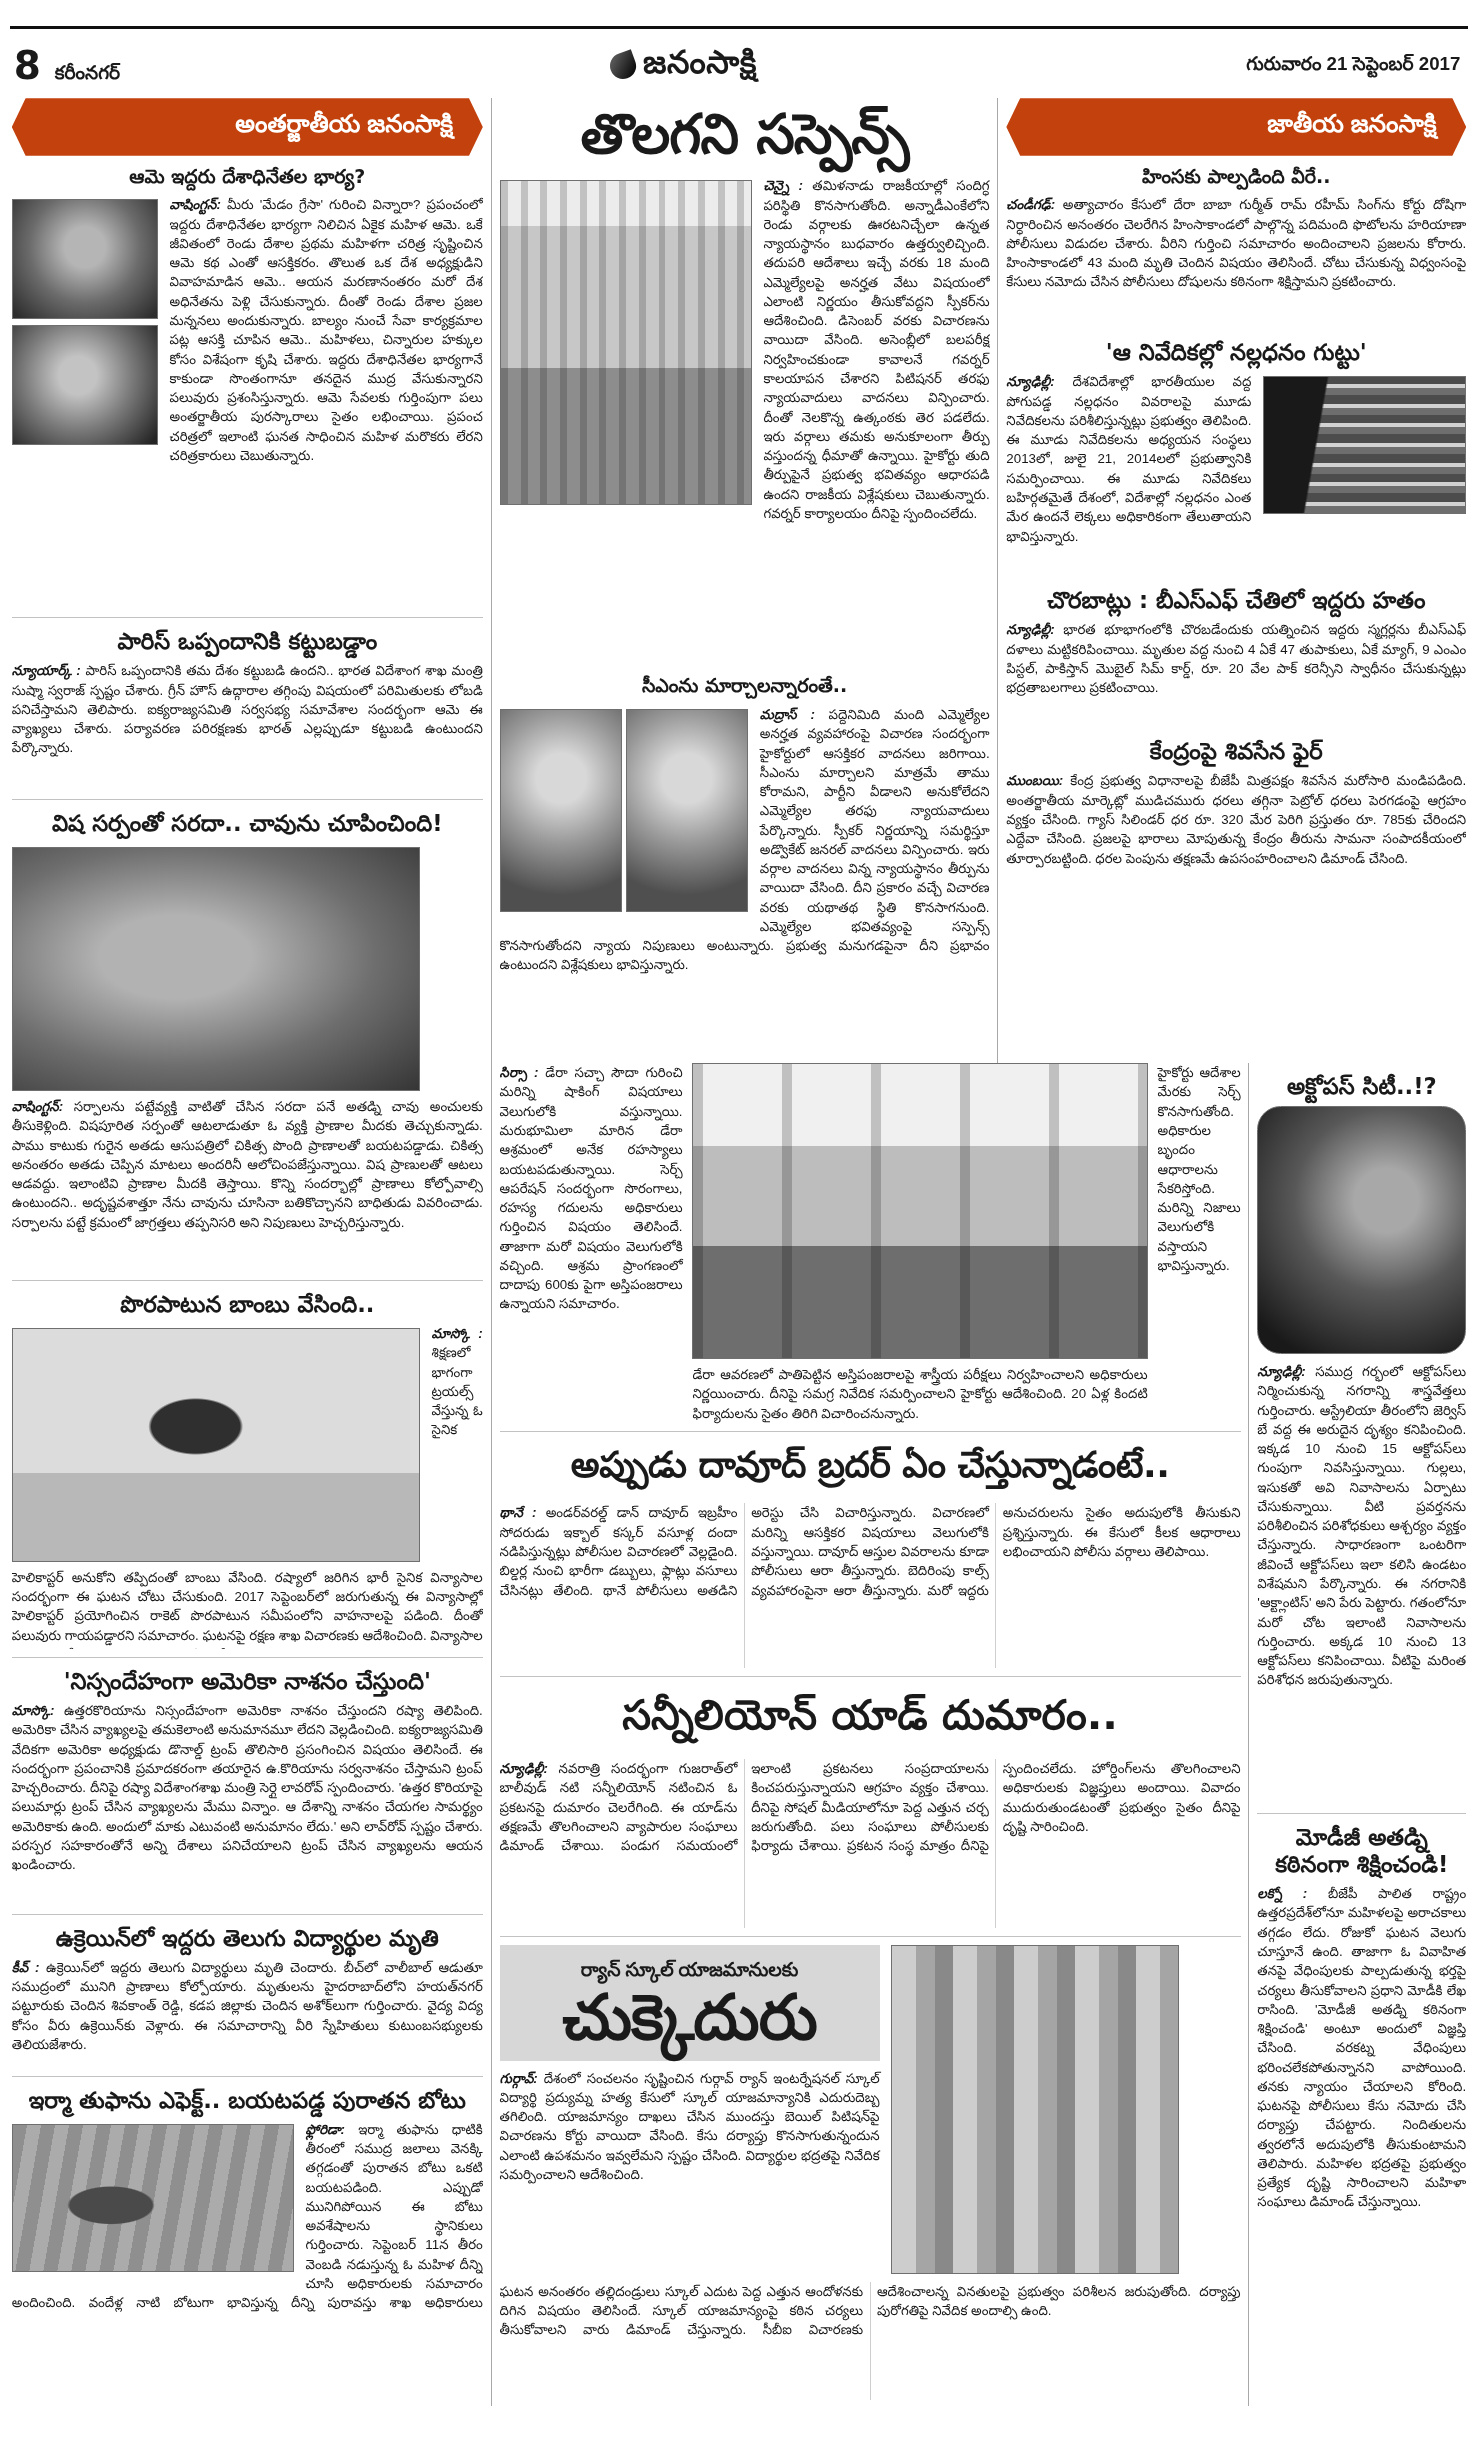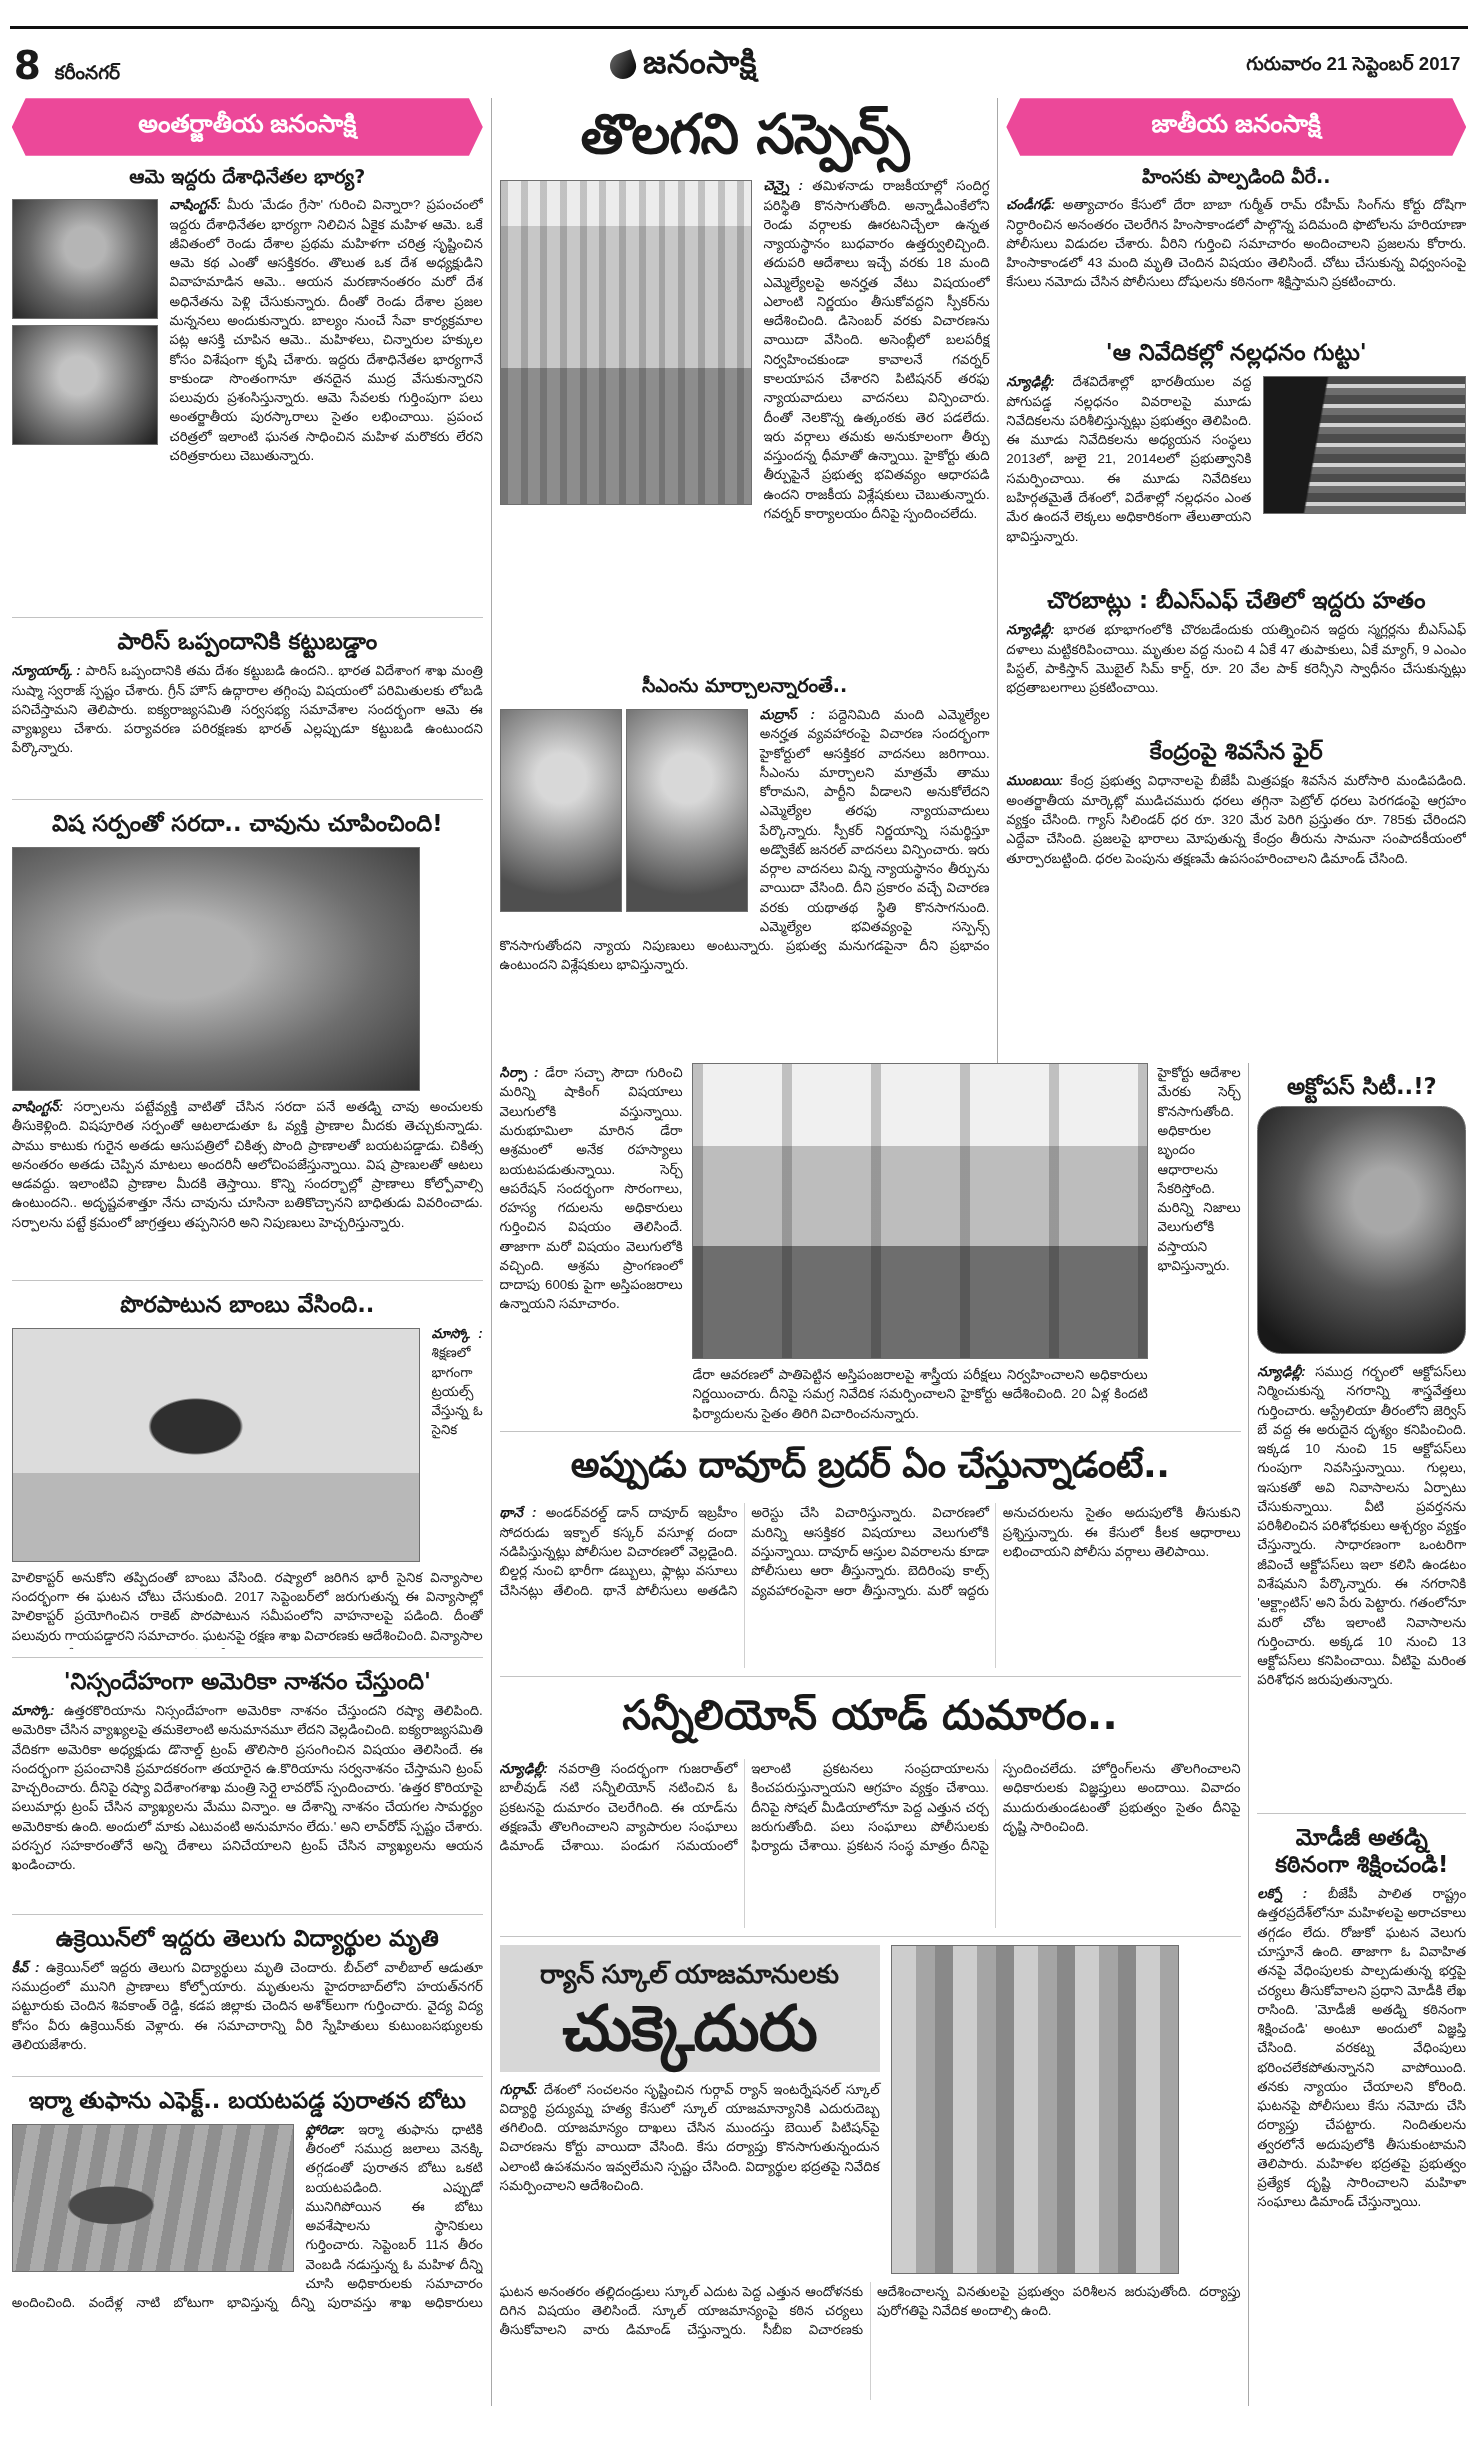--- a/index.html
+++ b/index.html
@@ -20,21 +20,21 @@
   .vr { width:1px; background:#a8a8a8; margin:0 7.9px; }
   .col-left { width:471px; flex:none; }
   .right-zone { flex:1; display:flex; flex-direction:column; }
   .zone-top { display:flex; height:965px; }
   .zone-bottom { display:flex; flex:1; }
   .col-mid { width:490px; flex:none; }
   .col-right { flex:1; }
   .col-widemid { width:741px; flex:none; }
   .col-narrow { flex:1; }
 
-  .banner { position:relative; background:#ec4899; color:#fff; text-align:center;
+  .banner { position:relative; background:#c2410c; color:#fff; text-align:right;
             font-size:24.6px; font-weight:bold; padding:11.8px 29.6px;
             clip-path:polygon(13.8px 0,calc(100% - 13.8px) 0,100% 50%,calc(100% - 13.8px) 100%,13.8px 100%,0 50%);
             margin-bottom:9.9px; }
   .h1 { font-size:55px; font-weight:800; text-align:center; font-family:"DejaVu Sans", sans-serif;
         line-height:1.1; margin:5.9px 0 11.8px 0; letter-spacing:-1px; }
   .h2 { font-size:19px; font-weight:bold; text-align:center; font-family:"DejaVu Sans", sans-serif;
         margin:9.9px 0 7.9px 0; line-height:1.15; }
   .h3 { font-size:22.7px; font-weight:bold; text-align:center; font-family:"DejaVu Sans", sans-serif;
         margin:9.9px 0 5.9px 0; line-height:1.2; }
   .h-big { font-size:36px; font-weight:800; text-align:center; font-family:"DejaVu Sans", sans-serif;
@@ -79,21 +79,21 @@
   .cols2 { column-count:2; column-gap:13.8px; column-rule:1px solid #cfcfcf; }
 
   .dera-flex { display:flex; gap:9.9px; margin-bottom:7px; }
   .dera-side { width:183px; flex:none; }
   .dera-side-r { width:83px; flex:none; }
   .dera-center { flex:1; }
 
   .ryan-row { display:flex; gap:11.8px; margin-top:7.9px; }
   .ryan-left { width:380px; flex:none; }
   .ryan-box { background:#d7d7d7; text-align:center; padding:13.8px 7.9px 9.9px 7.9px; margin-bottom:7.9px; }
-  .ryan-kicker { font-size:26px; font-weight:bold; font-family:Liberation Sans, sans-serif; }
+  .ryan-kicker { font-size:19px; font-weight:bold; font-family:Liberation Serif, serif; }
   .ryan-title { font-size:63px; font-weight:800; font-family:"DejaVu Sans", sans-serif; line-height:1.05; letter-spacing:-1px; }
   .ryan-right { flex:1; }
 </style>
 </head>
 <body>
 
 <div class="page">
 
   <div class="top-rule"></div>
 

